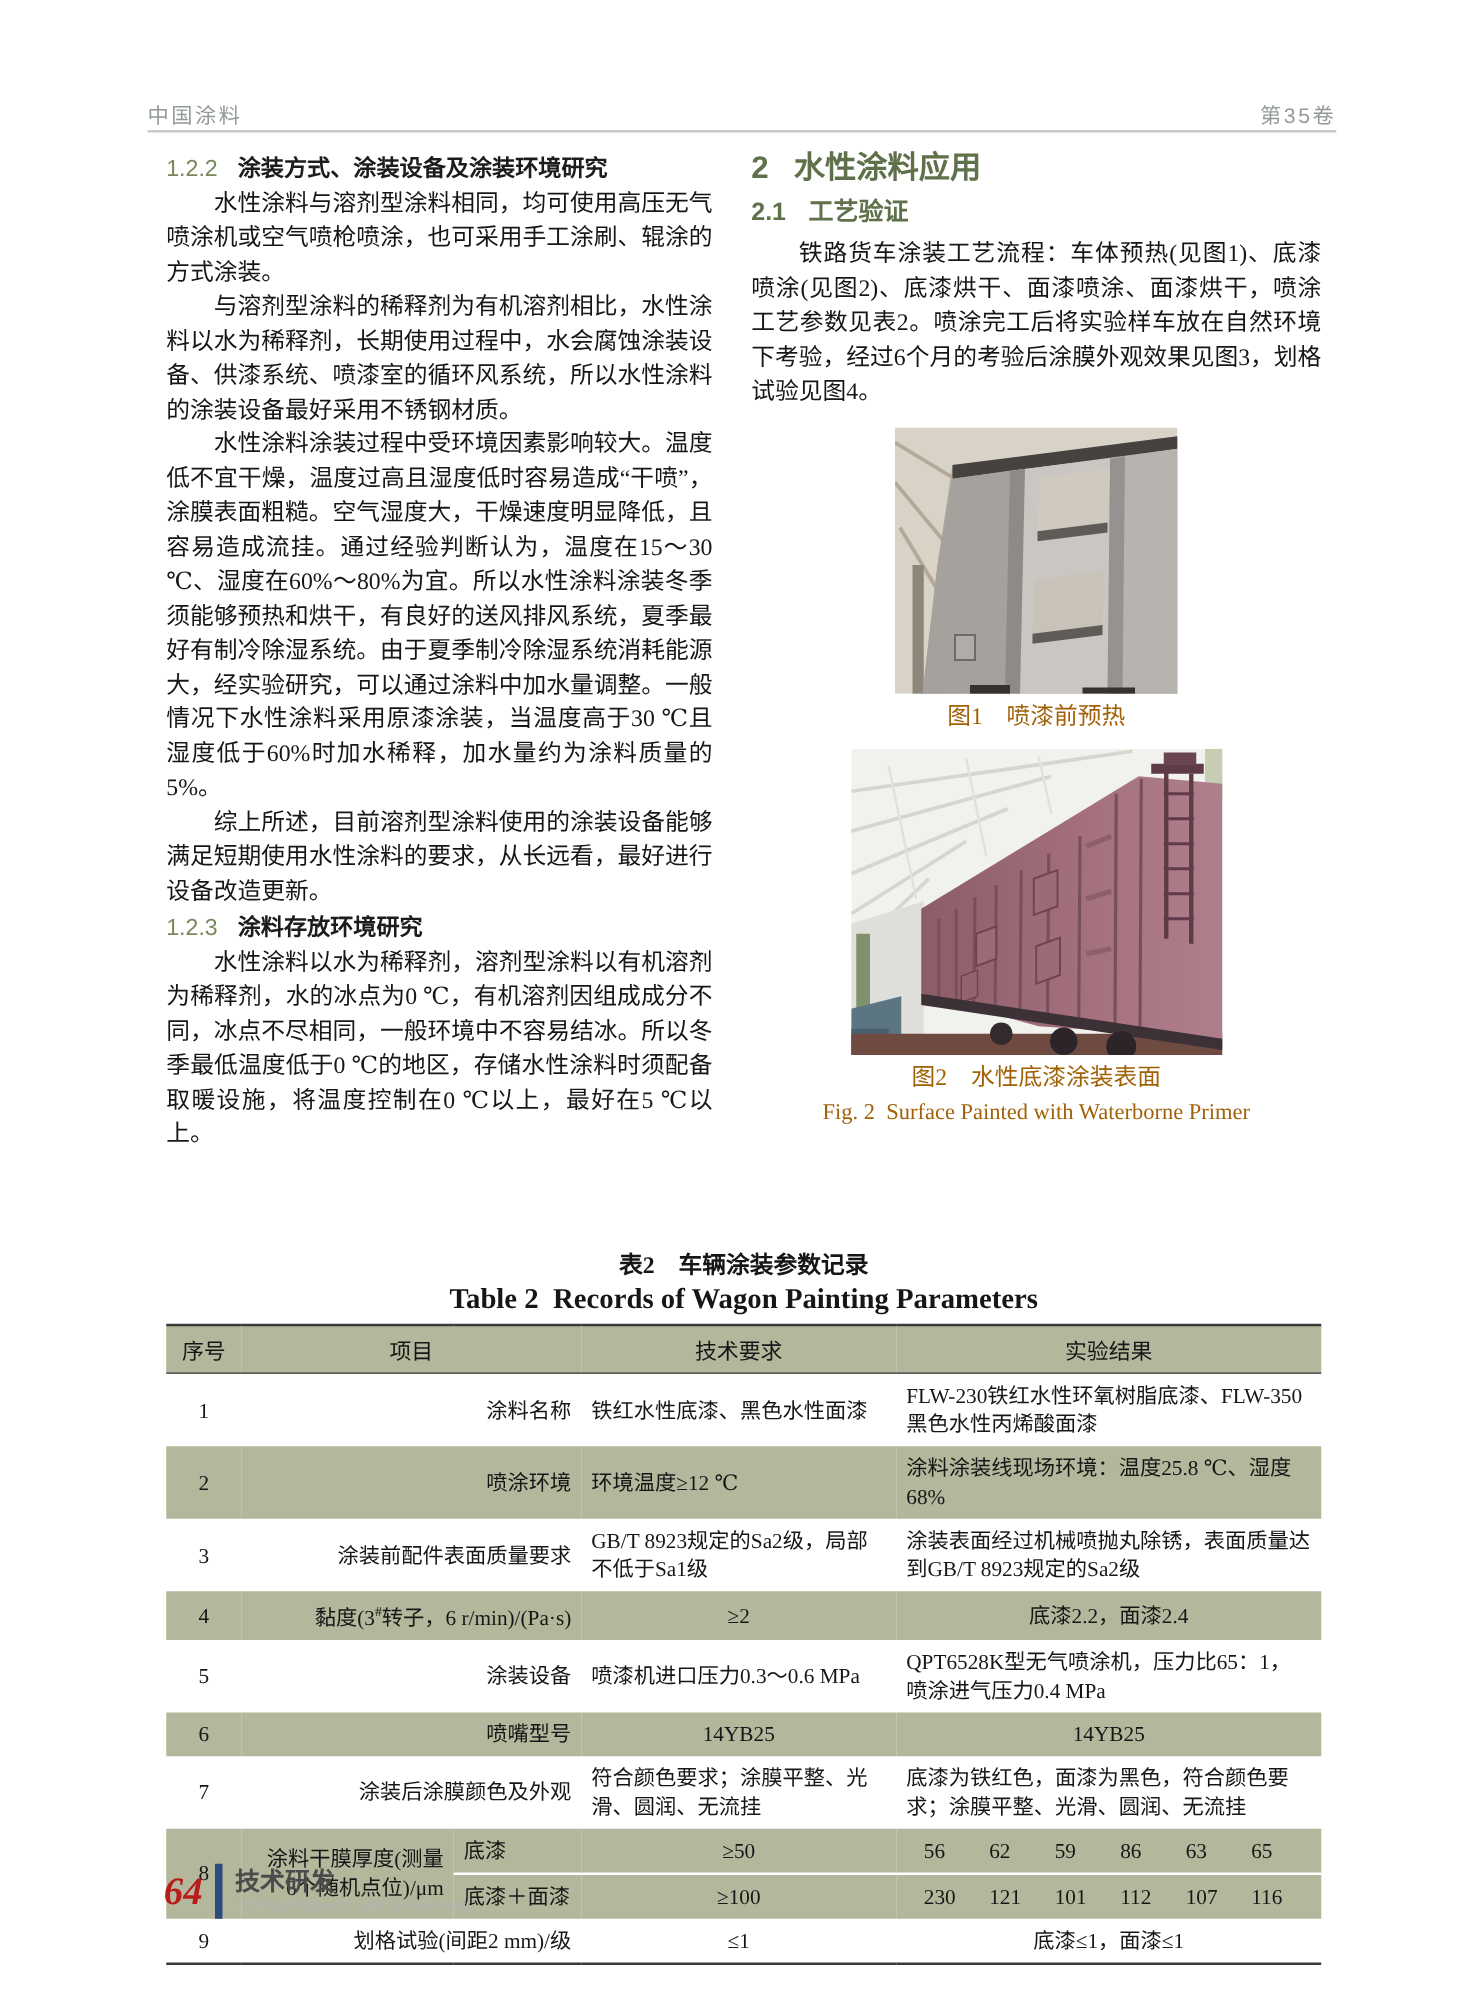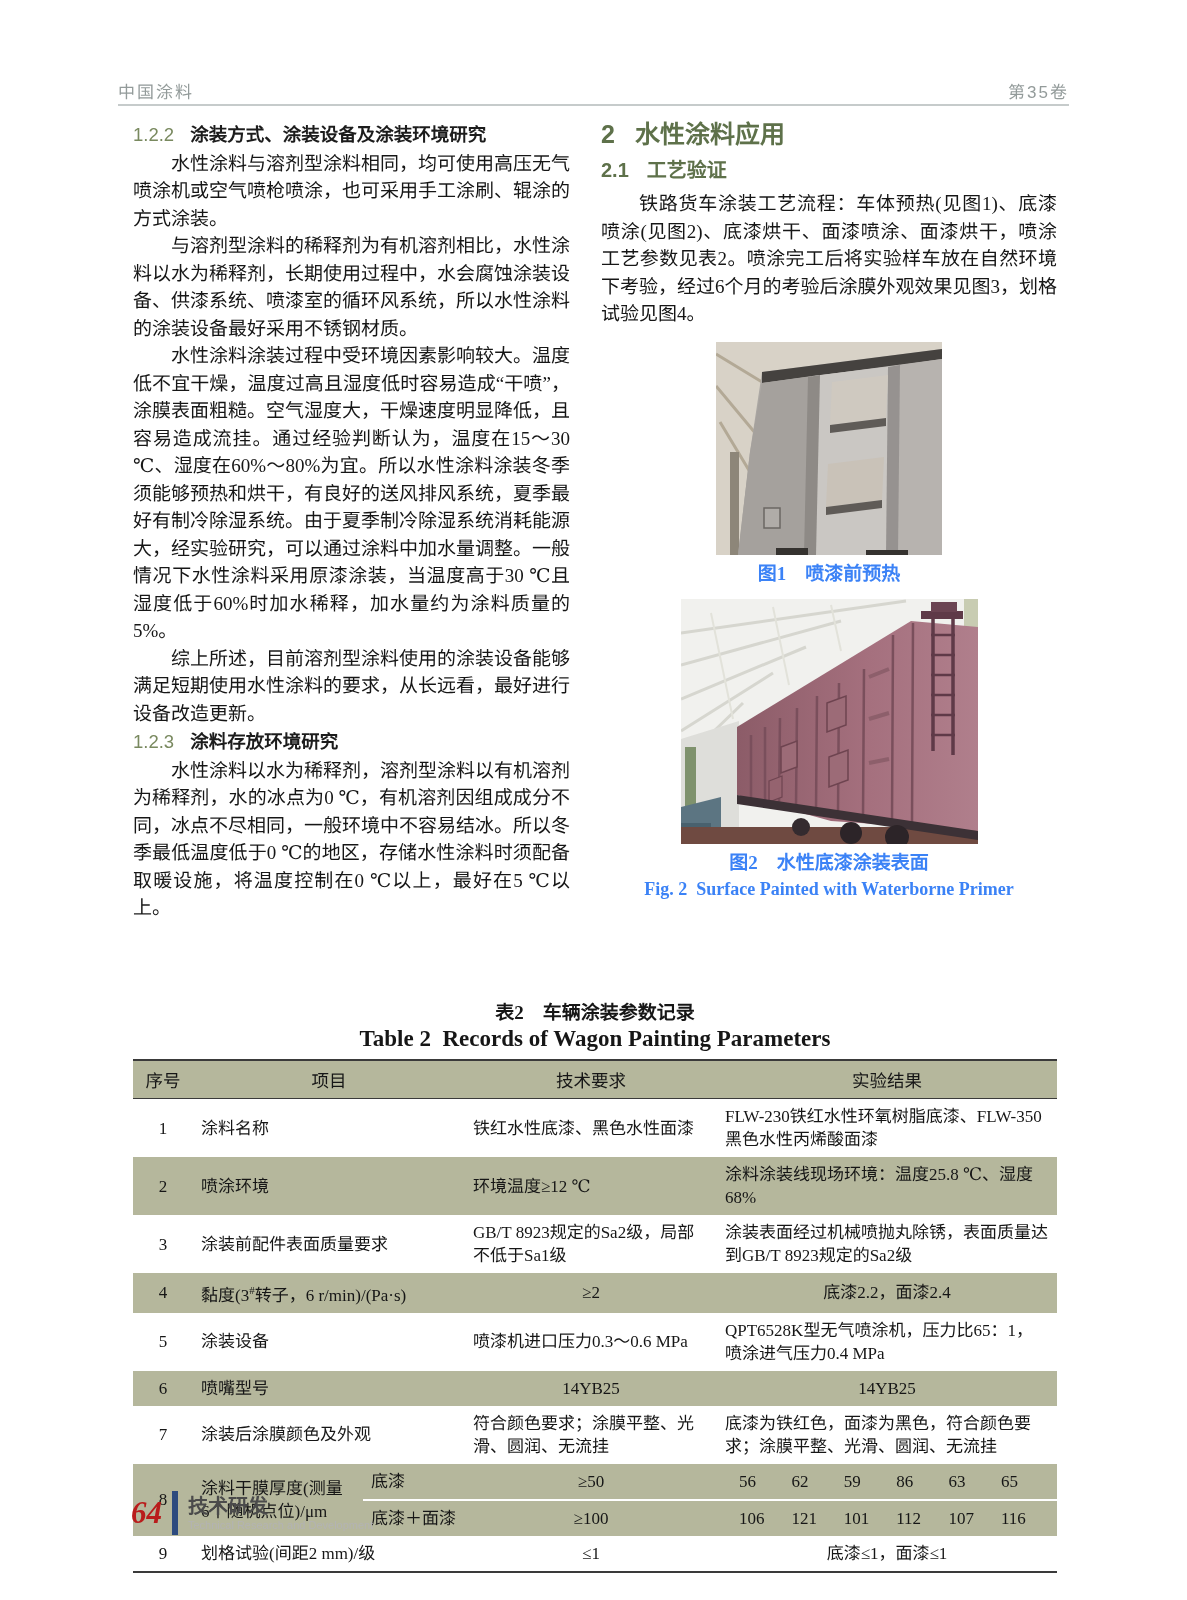--- a/index.html
+++ b/index.html
@@ -25,35 +25,35 @@
     font-size:25px;line-height:36px;font-weight:700;color:#5e714a;}
   .sec-heading .hnum{margin-right:20px;}
   .subsec-heading{margin:4px 0 6px 0;font-family:"Liberation Sans","DejaVu Sans",sans-serif;
     font-size:20px;line-height:28px;font-weight:700;color:#5e714a;}
   .subsec-heading .hnum{margin-right:18px;}
   
   figure{margin:0;text-align:center;}
   .fig1-block{margin-top:14px;}
   .fig2-block{margin-top:12px;}
   .photo-frame{margin:0 auto;display:block;}
-  figcaption{white-space:pre-wrap;font-weight:700;color:#3b82f6;}
+  figcaption{white-space:pre-wrap;font-weight:400;color:#a16207;}
   .cap-zh{font-size:19px;line-height:27px;margin-top:5px;}
   .cap-en{font-size:18px;line-height:26px;}
   
   .table-wrap{position:absolute;left:133px;top:1001px;width:924px;}
   .tbl-title-zh{text-align:center;font-size:19px;font-weight:700;white-space:pre-wrap;line-height:24px;}
   .tbl-title-en{text-align:center;font-size:23px;font-weight:700;white-space:pre-wrap;line-height:24px;margin-top:2px;}
   table.params{border-collapse:collapse;width:924px;margin-top:8px;font-size:17px;
     border-top:2px solid #3a3a3a;border-bottom:2px solid #3a3a3a;}
   table.params th{font-weight:400;font-size:17.5px;padding:6px 4px;}
   table.params thead tr{border-bottom:1.5px solid #3a3a3a;}
   table.params td{padding:6px 8px;vertical-align:middle;line-height:23px;}
   tr.shade{background:#b5b79c;}
   td.c-no{text-align:center;padding-left:2px;padding-right:2px;}
-  td.c-item{text-align:left;}
+  td.c-item{text-align:right;}
   td.center{text-align:center;}
   td.c-req-l,td.c-res-l{text-align:left;}
   td.c-sub{text-align:left;padding-left:2px;}
   .numrow{display:flex;justify-content:space-between;padding:0 14px;}
   .numrow span{min-width:34px;}
   tr.r8a td.sub-divide{border-bottom:2px solid #ffffff;}
   sup.hash{font-size:11px;}
   
   .pg-footer{position:absolute;left:131px;top:1490px;display:flex;align-items:center;}
   .pg-num{font-style:italic;font-weight:700;font-size:31px;color:#b91c1c;
@@ -232,21 +232,21 @@
               <span>63</span>
               <span>65</span>
             </div>
           </td>
       </tr>
       <tr class="shade">
         <td class="c-sub">底漆＋面漆</td>
         <td class="center">≥100</td>
         <td>
             <div class="numrow">
-              <span>106</span>
+              <span>230</span>
               <span>121</span>
               <span>101</span>
               <span>112</span>
               <span>107</span>
               <span>116</span>
             </div>
           </td>
       </tr>
       <tr>
         <td class="c-no">9</td>

